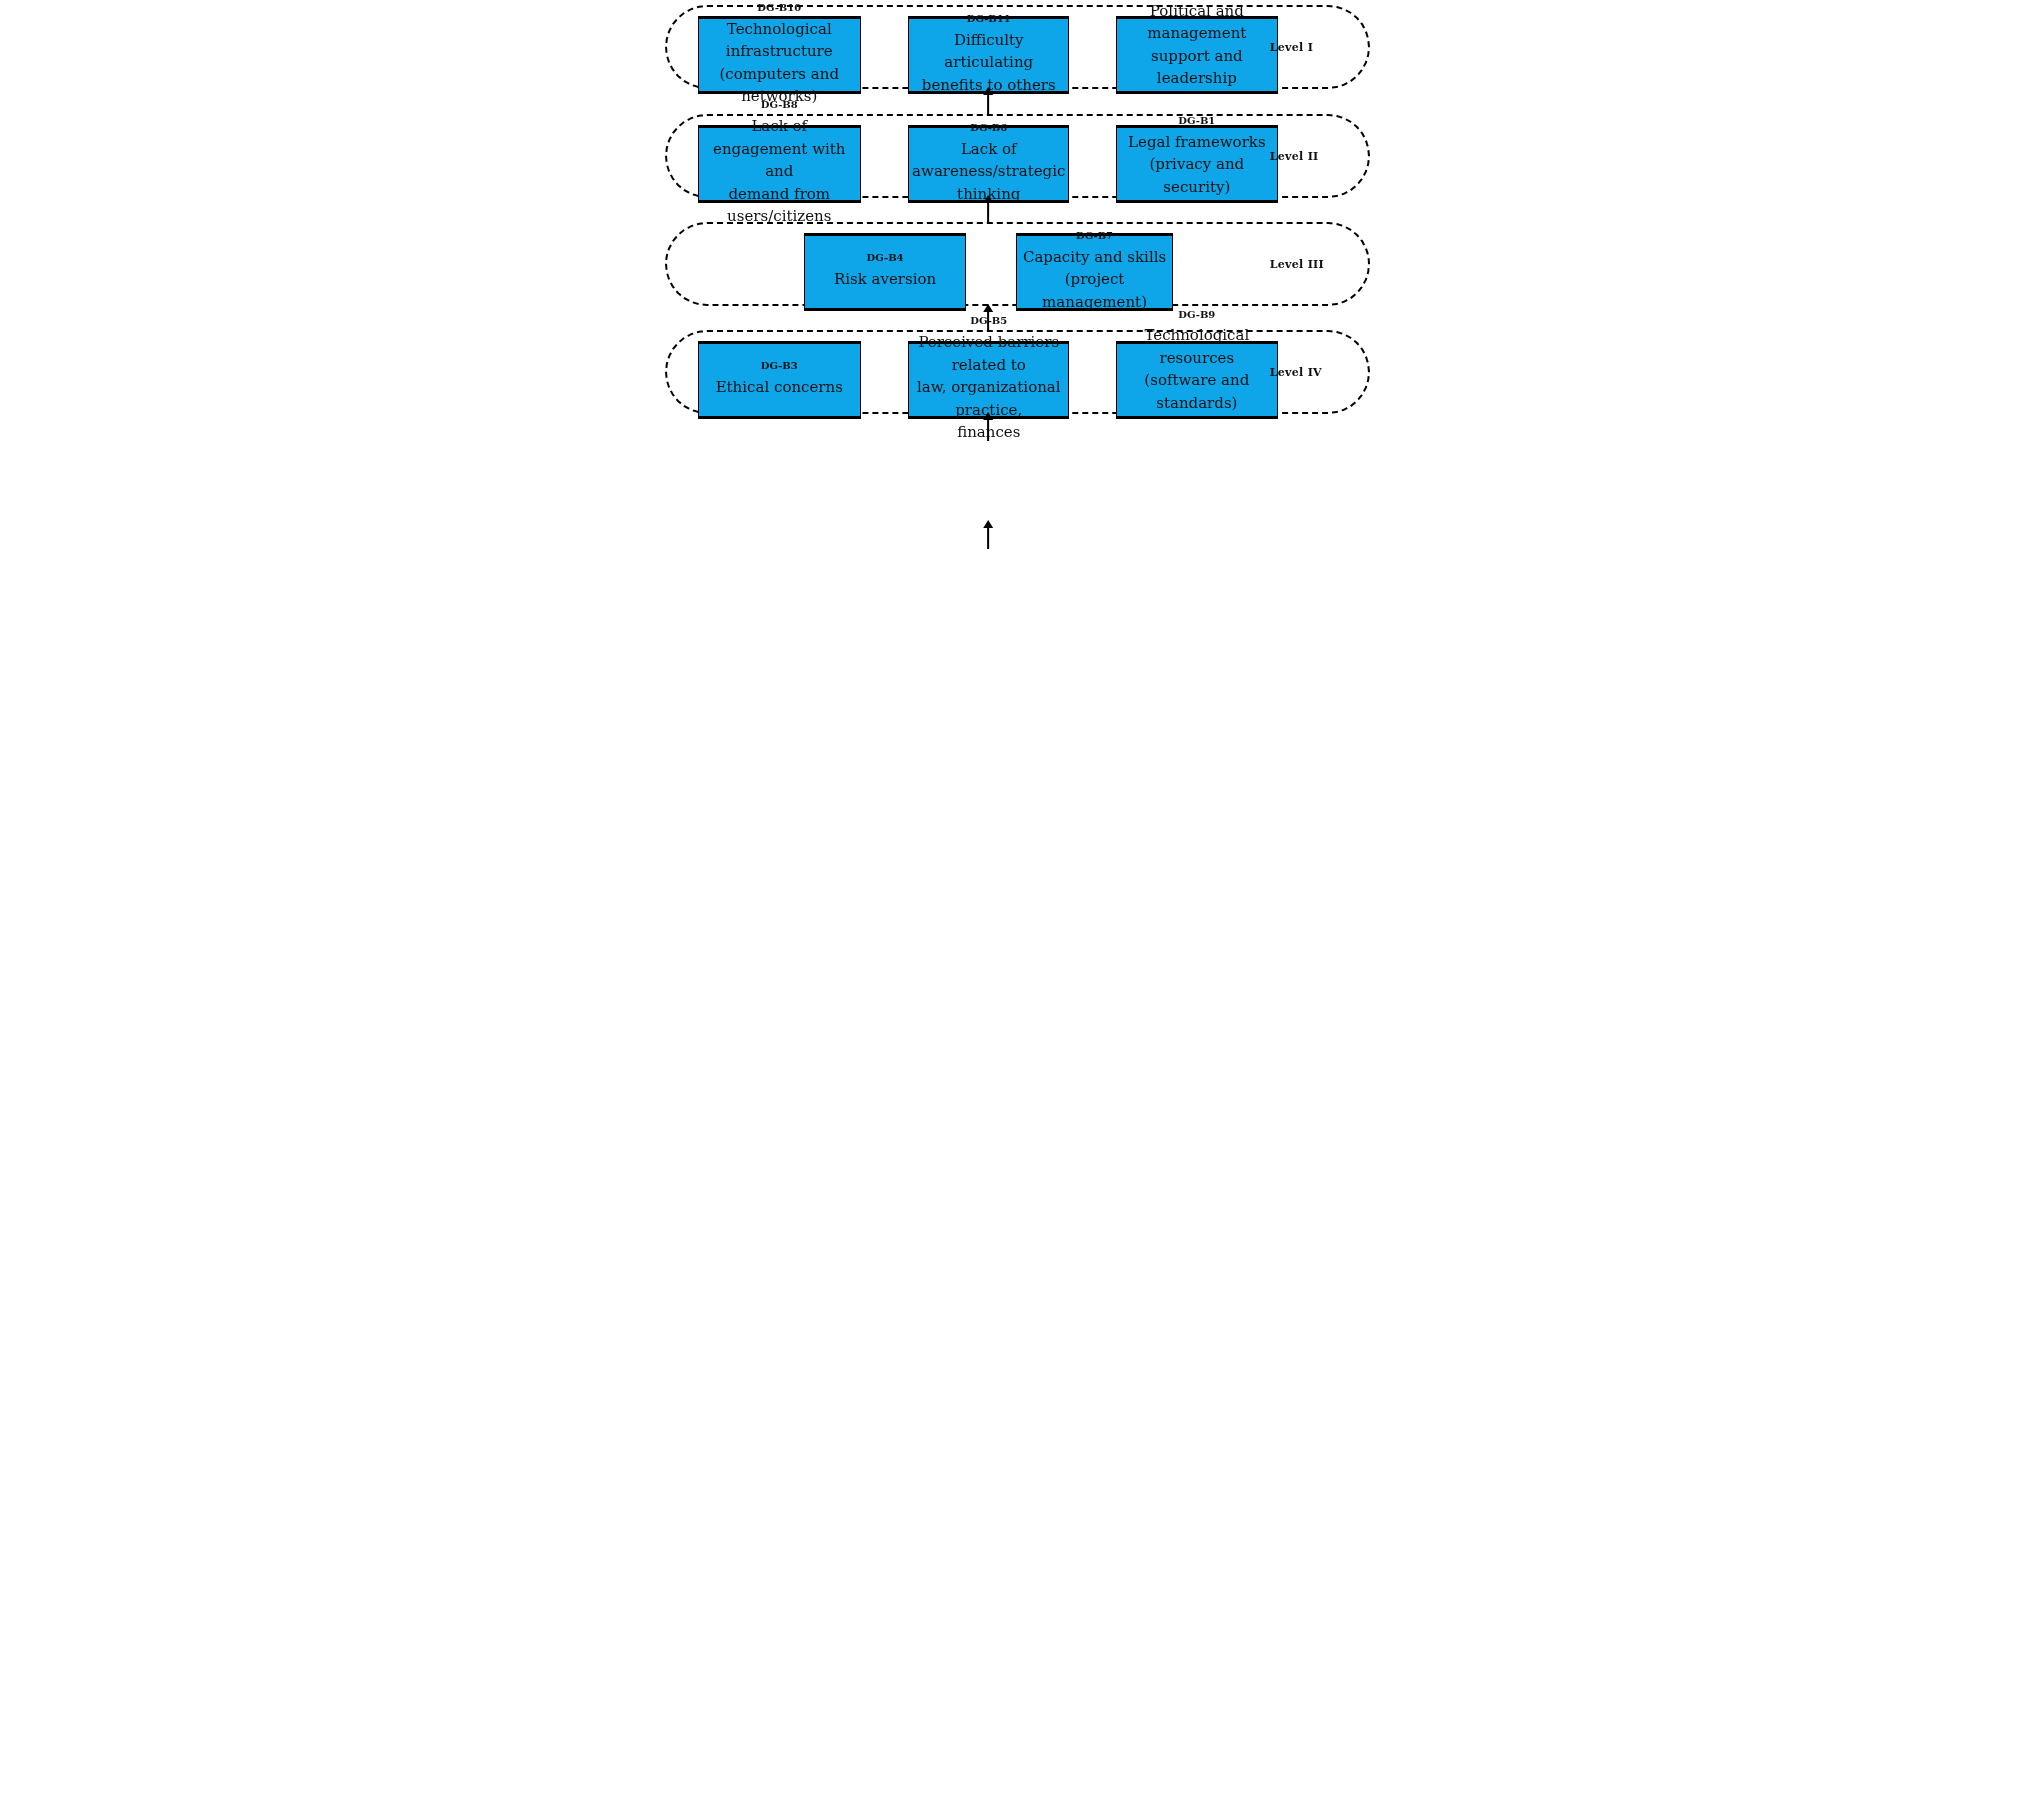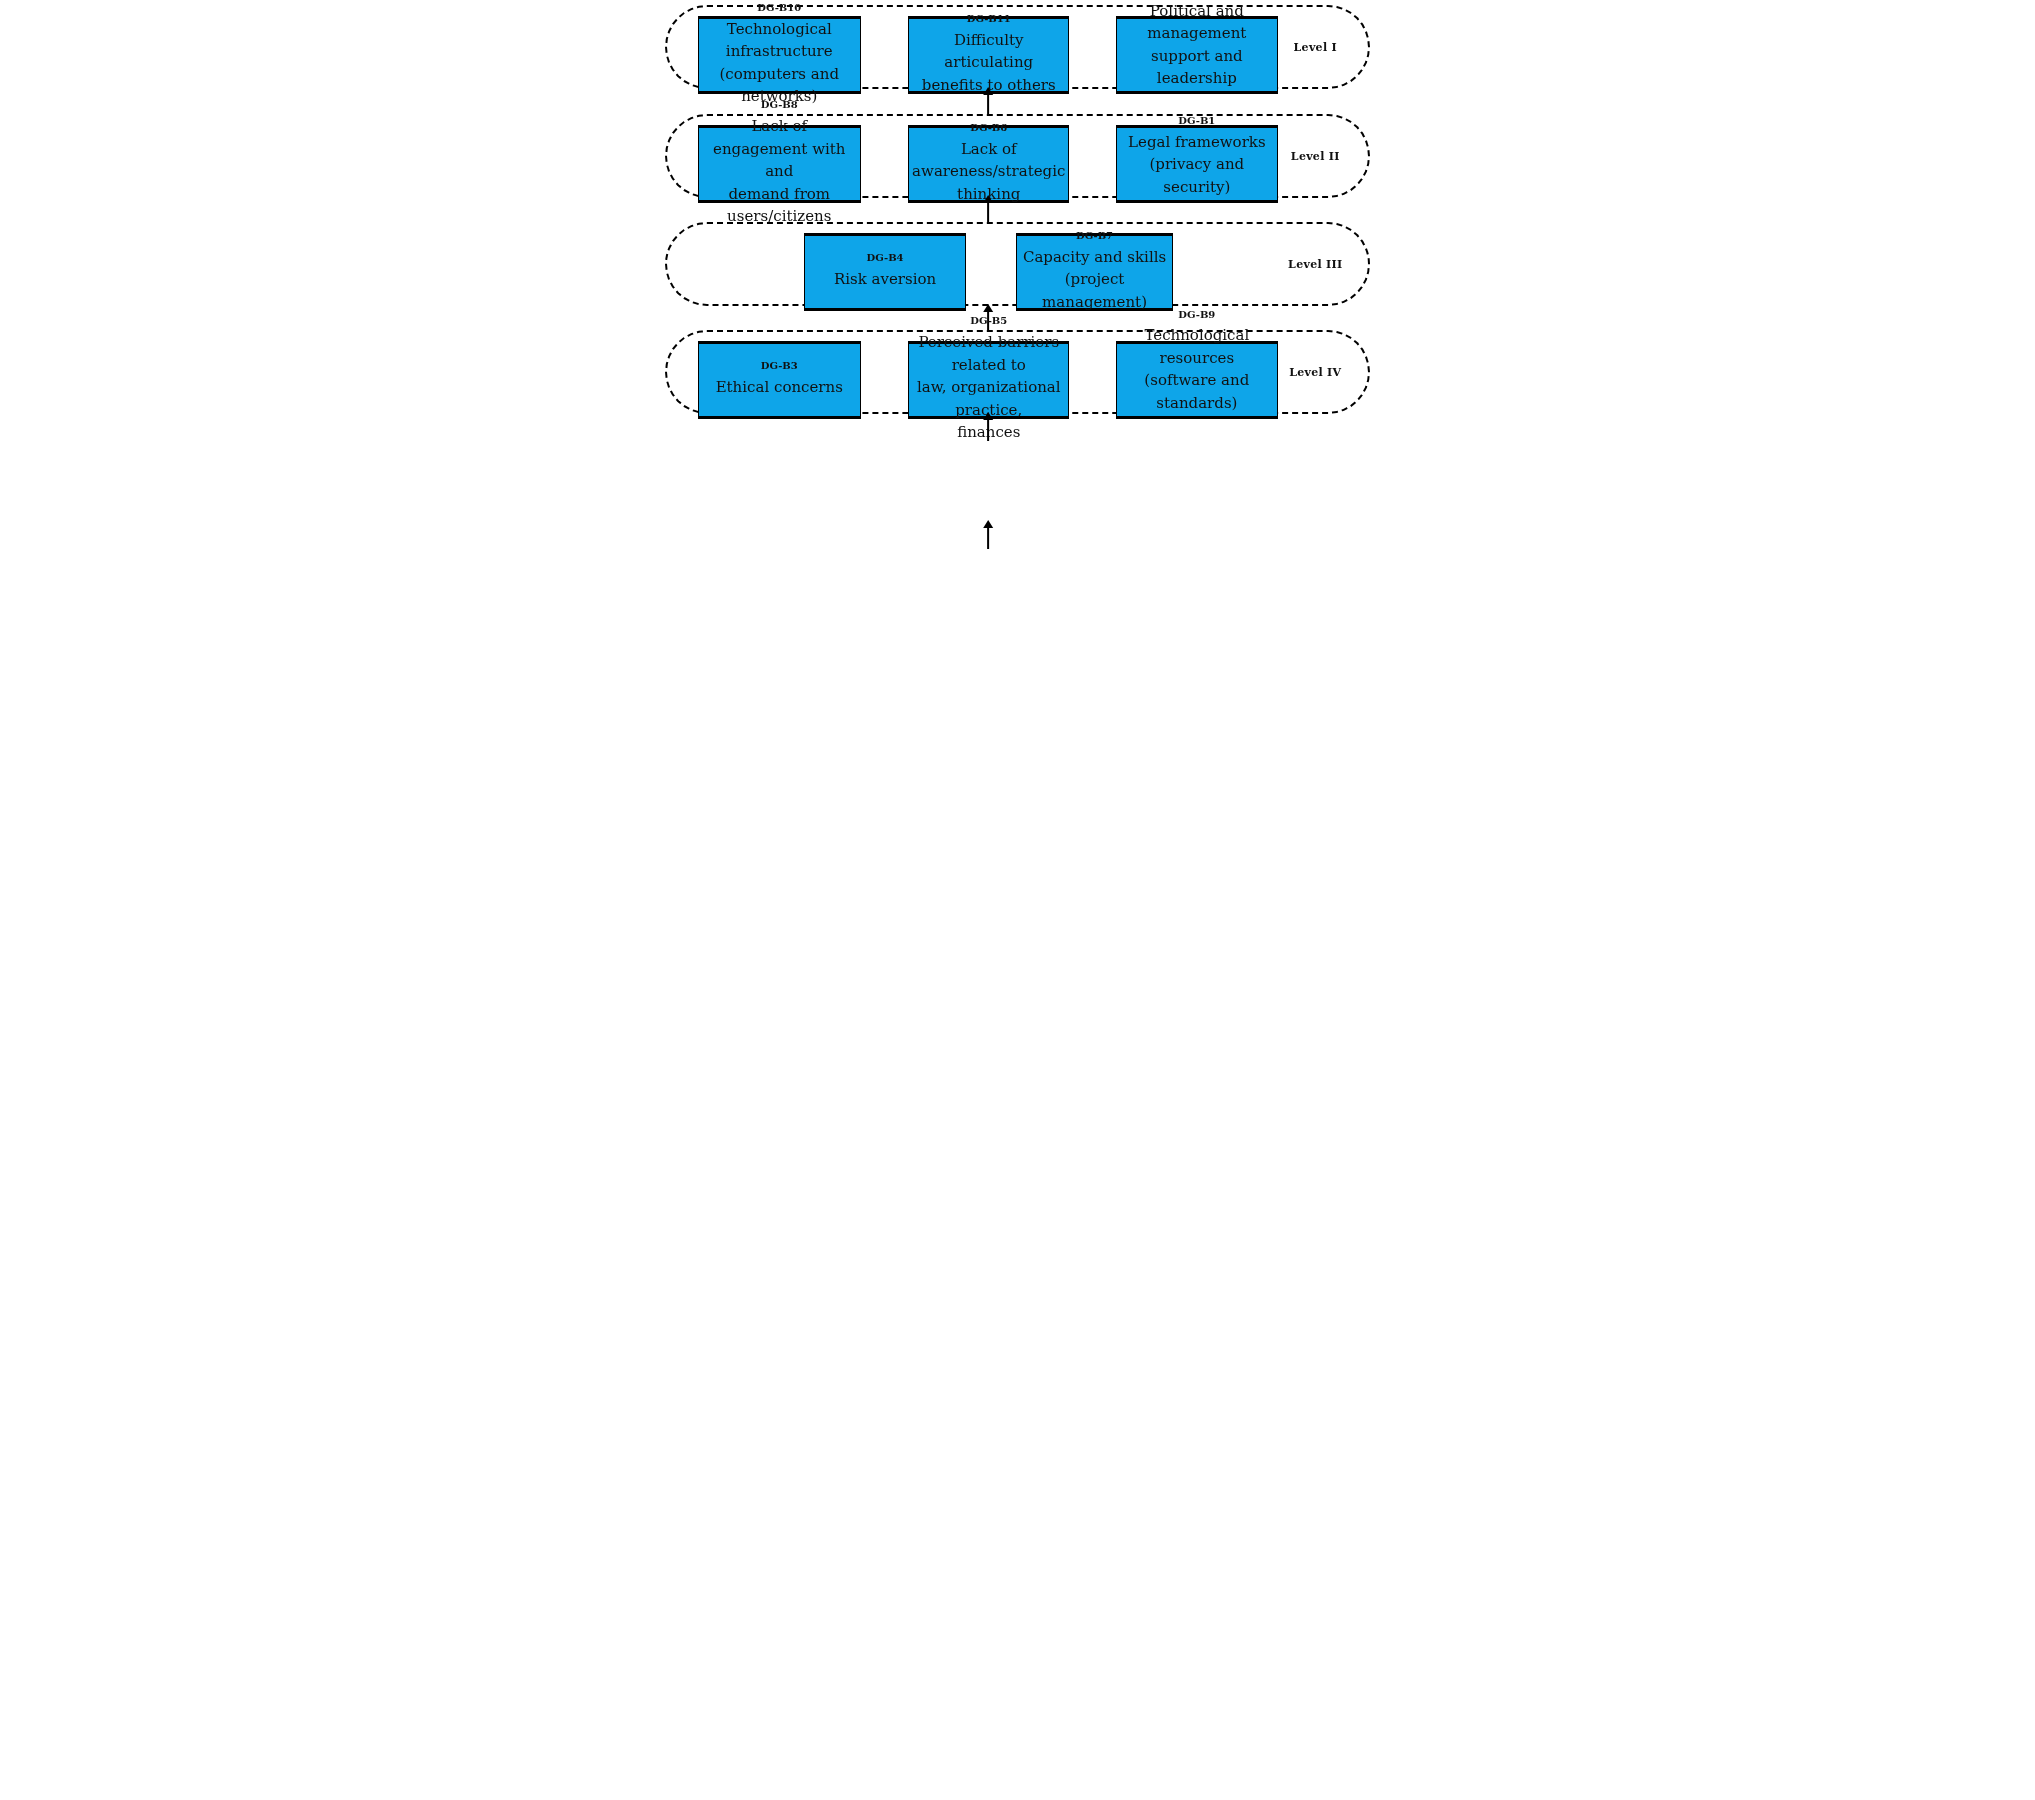--- a/index.html
+++ b/index.html
@@ -25,21 +25,21 @@
     border-radius: 44px;
     background: #ffffff;
     box-sizing: border-box;
   }
   .band-label {
     position: absolute;
     left: 86%;
     width: 13%;
     top: 50%;
     transform: translateY(-50%);
-    text-align: center;
+    text-align: left;
     font-weight: bold;
     font-size: 11px;
     letter-spacing: 0.3px;
   }
   .box {
     position: absolute;
     top: 8.5px;
     height: 78px;
     background: #0ea5e9;
     border: 1.6px solid #000000;

